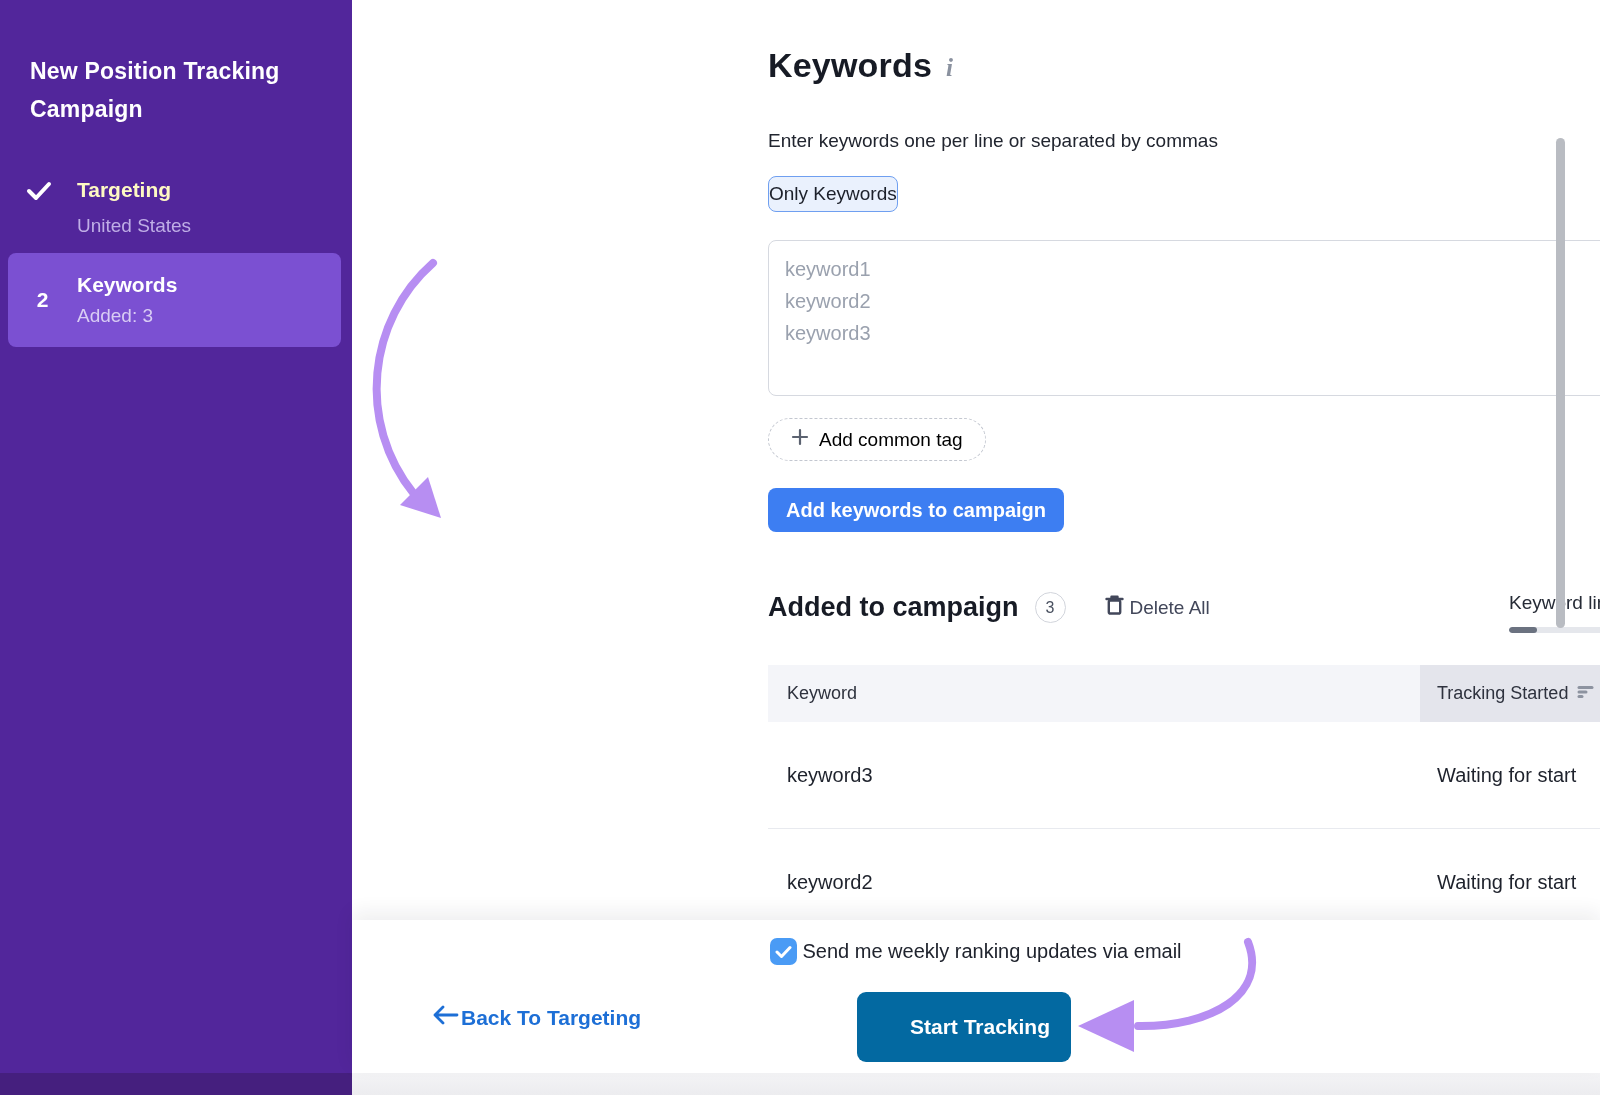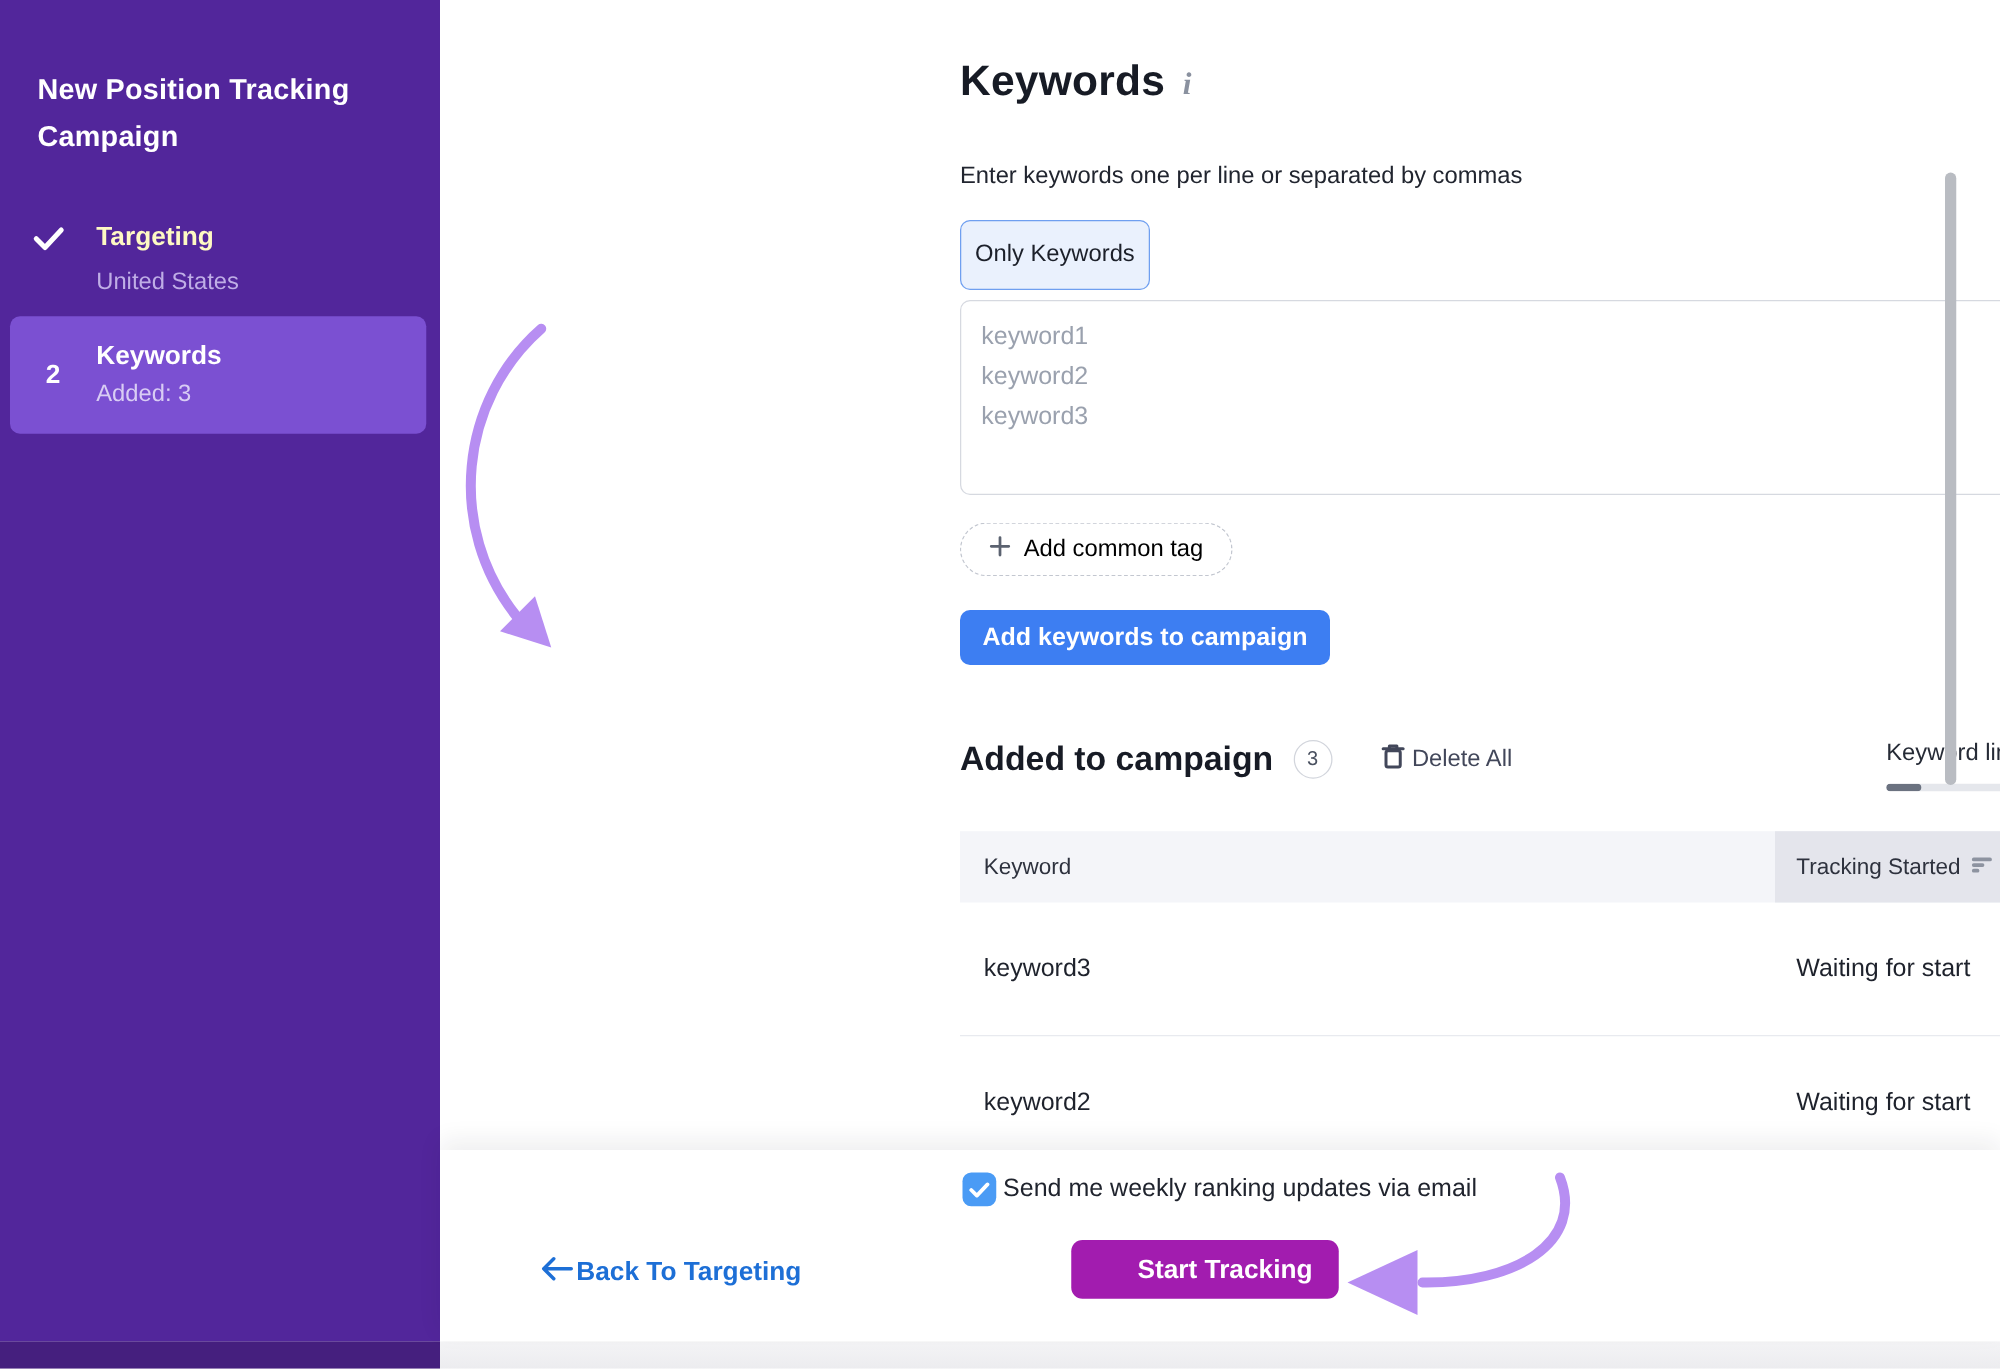--- a/index.html
+++ b/index.html
@@ -22,21 +22,21 @@
   .step-active-box .step-sub { color:#d9cdf4; font-size:19px; line-height:27px; margin-top:4px; }
 
   
   .main { position:absolute; left:352px; top:0; right:0; height:1073px; background:#fff; }
   .page-title-row { position:absolute; left:416px; top:46px; display:flex; align-items:flex-start; gap:14px; }
   .page-title { font-size:34px; font-weight:bold; color:#171b25; letter-spacing:.2px; }
   .info-icon { font-family:"Liberation Serif", serif; font-style:italic; font-weight:bold; color:#8a919f; font-size:25px; padding-top:8px; }
   .subtitle { position:absolute; left:416px; top:130px; font-size:19px; color:#21252f; }
 
   .tabs-row { position:absolute; left:416px; top:176px; display:flex; }
-  .tab { height:56px; padding:0 11px; font-size:19px; display:flex; align-items:center; background:#fff; border:1px solid #d6d9e0; color:#1c202a; cursor:pointer; }
+  .tab { height:36px; padding:0 0; font-size:19px; display:flex; align-items:center; background:#fff; border:1px solid #d6d9e0; color:#1c202a; cursor:pointer; }
   .tab-selected { background:#eaf1fd; border:1.5px solid #6f9ff0; border-radius:8px; position:relative; z-index:2; }
   .tab-plain { border-left:none; border-radius:0 8px 8px 0; margin-left:-6px; padding-left:20px; }
 
   .kw-textarea { position:absolute; left:416px; top:240px; width:1096px; height:156px; border:1px solid #d6d9e0; border-radius:8px; resize:none; padding:12px 16px; font-family:inherit; font-size:20px; line-height:32px; color:#2b3040; outline:none; }
   .kw-textarea::placeholder { color:#9aa1ae; }
 
   .tag-row { position:absolute; left:416px; top:418px; width:1096px; display:flex; align-items:center; justify-content:space-between; }
   .add-tag-btn { height:43px; padding:0 22px; border:1.5px dashed #c3c7d0; border-radius:22px; background:#fff; display:flex; align-items:center; gap:10px; font-size:19px; color:#000000; cursor:pointer; font-family:inherit; }
 
   .add-keywords-btn { position:absolute; left:416px; top:488px; height:44px; padding:0 18px; background:#3d7ef2; color:#fff; border:none; border-radius:8px; font-size:20px; font-weight:bold; font-family:inherit; cursor:pointer; }
@@ -62,21 +62,21 @@
   .t-h.t-col-track { background:#e4e5ec; gap:9px; cursor:pointer; }
   .t-row { display:flex; height:107px; align-items:center; font-size:20px; color:#1e222c; border-bottom:1px solid #e8eaef; }
   .t-c { display:flex; align-items:center; }
 
   
   .footer { position:absolute; left:352px; right:0; top:920px; height:153px; background:#fff; z-index:20; box-shadow:0 -8px 18px rgba(25,28,40,.07); }
   .email-row { position:absolute; left:0; right:0; top:18px; display:flex; align-items:center; justify-content:center; gap:5px; }
   .checkbox { width:27px; height:27px; border-radius:7px; background:#4a9bf5; display:flex; align-items:center; justify-content:center; cursor:pointer; border:none; }
   .email-label { font-size:20px; color:#20242e; }
   .back-link { position:absolute; left:81px; top:85px; display:flex; align-items:center; gap:2px; background:none; border:none; font-size:21px; color:#1d6fd6; font-weight:bold; font-family:inherit; cursor:pointer; }
-  .start-btn { position:absolute; left:505px; top:72px; width:214px; height:47px; background:#a21caf; color:#fff; border:none; border-radius:9px; font-size:21px; font-weight:bold; font-family:inherit; cursor:pointer;padding-left:32px; }
+  .start-btn { position:absolute; left:505px; top:72px; width:214px; height:70px; background:#0369a1; color:#fff; border:none; border-radius:9px; font-size:21px; font-weight:bold; font-family:inherit; cursor:pointer;padding-left:32px; }
 
   
   .scrollbar-thumb { position:absolute; left:1556px; top:138px; width:9px; height:490px; background:#b9bcc2; border-radius:5px; z-index:25; cursor:grab; }
   .arrow-overlay { position:absolute; inset:0; z-index:30; pointer-events:none; }
   .bottom-strip-left { position:absolute; left:0; top:1073px; width:352px; height:22px; background:#451f7e; }
   .bottom-strip-right { position:absolute; left:352px; right:0; top:1073px; height:22px; background:linear-gradient(#f4f4f6,#ececef); }
 </style>
 </head>
 <body>
 

